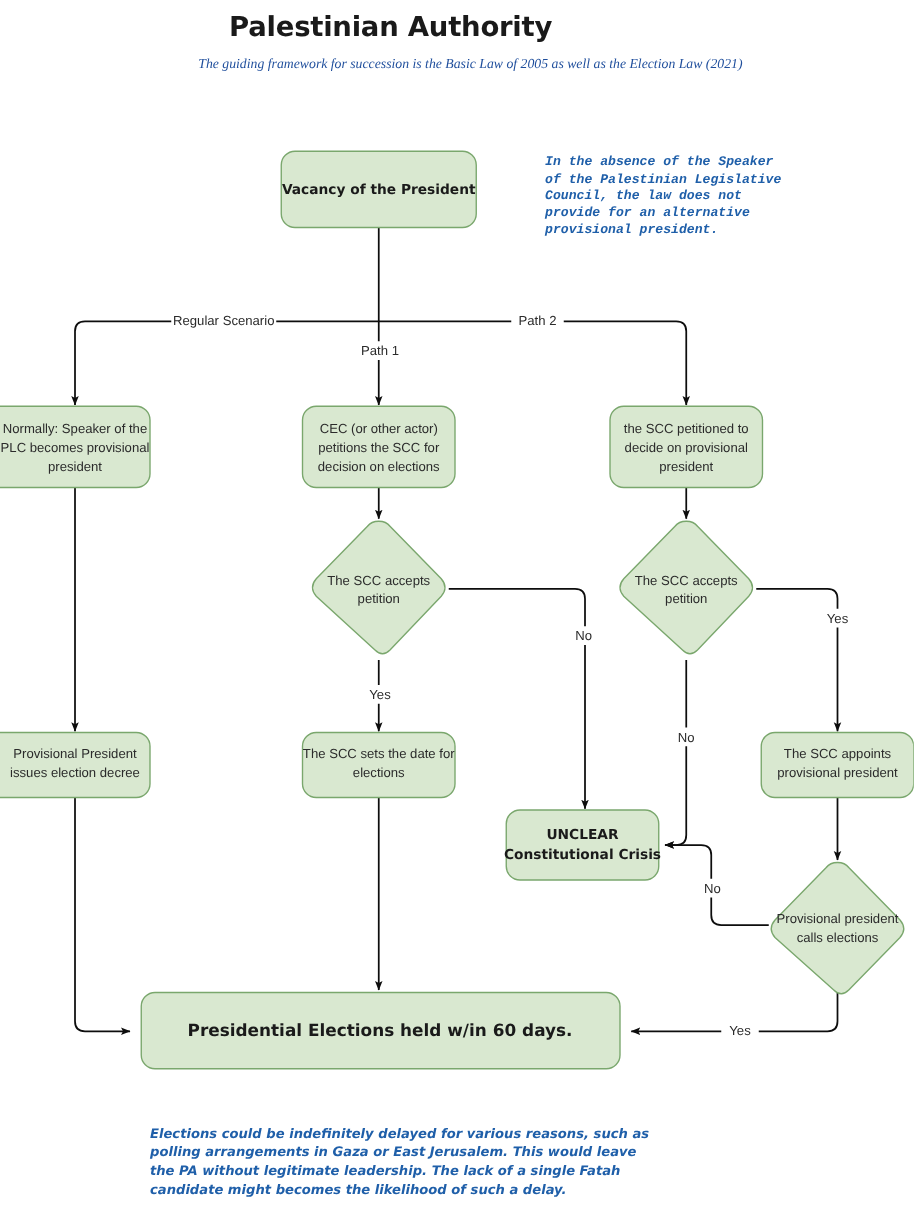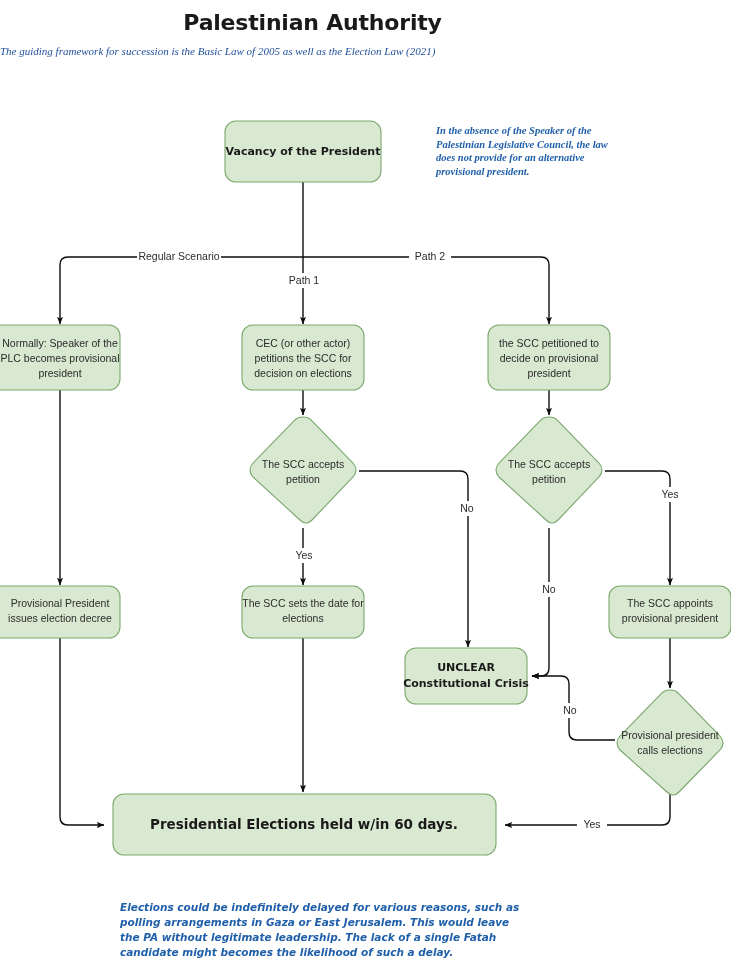--- a/index.html
+++ b/index.html
@@ -28,31 +28,31 @@
     font-family: "DejaVu Sans", sans-serif;
     font-weight: bold;
     font-size: 22px;
     color: #1a1a1a;
     letter-spacing: -0.2px;
   }
   .subtitle {
     position: absolute;
     left: 0; top: 45px;
     width: 594px;
-    text-align: left;
+    text-align: right;
     font-family: "Liberation Serif", serif;
     font-style: italic;
     font-size: 11px;
     color: #1f4e9c;
   }
   .note-top {
     position: absolute;
     left: 436px; top: 124px;
     width: 190px;
-    font-family: Liberation Serif, serif;
+    font-family: Liberation Mono, monospace;
     font-style: italic;
     font-weight: bold;
     font-size: 10.5px;
     line-height: 13.5px;
     color: #1f5fa9;
   }
   .note-bottom {
     position: absolute;
     left: 120px; top: 900px;
     width: 400px;

